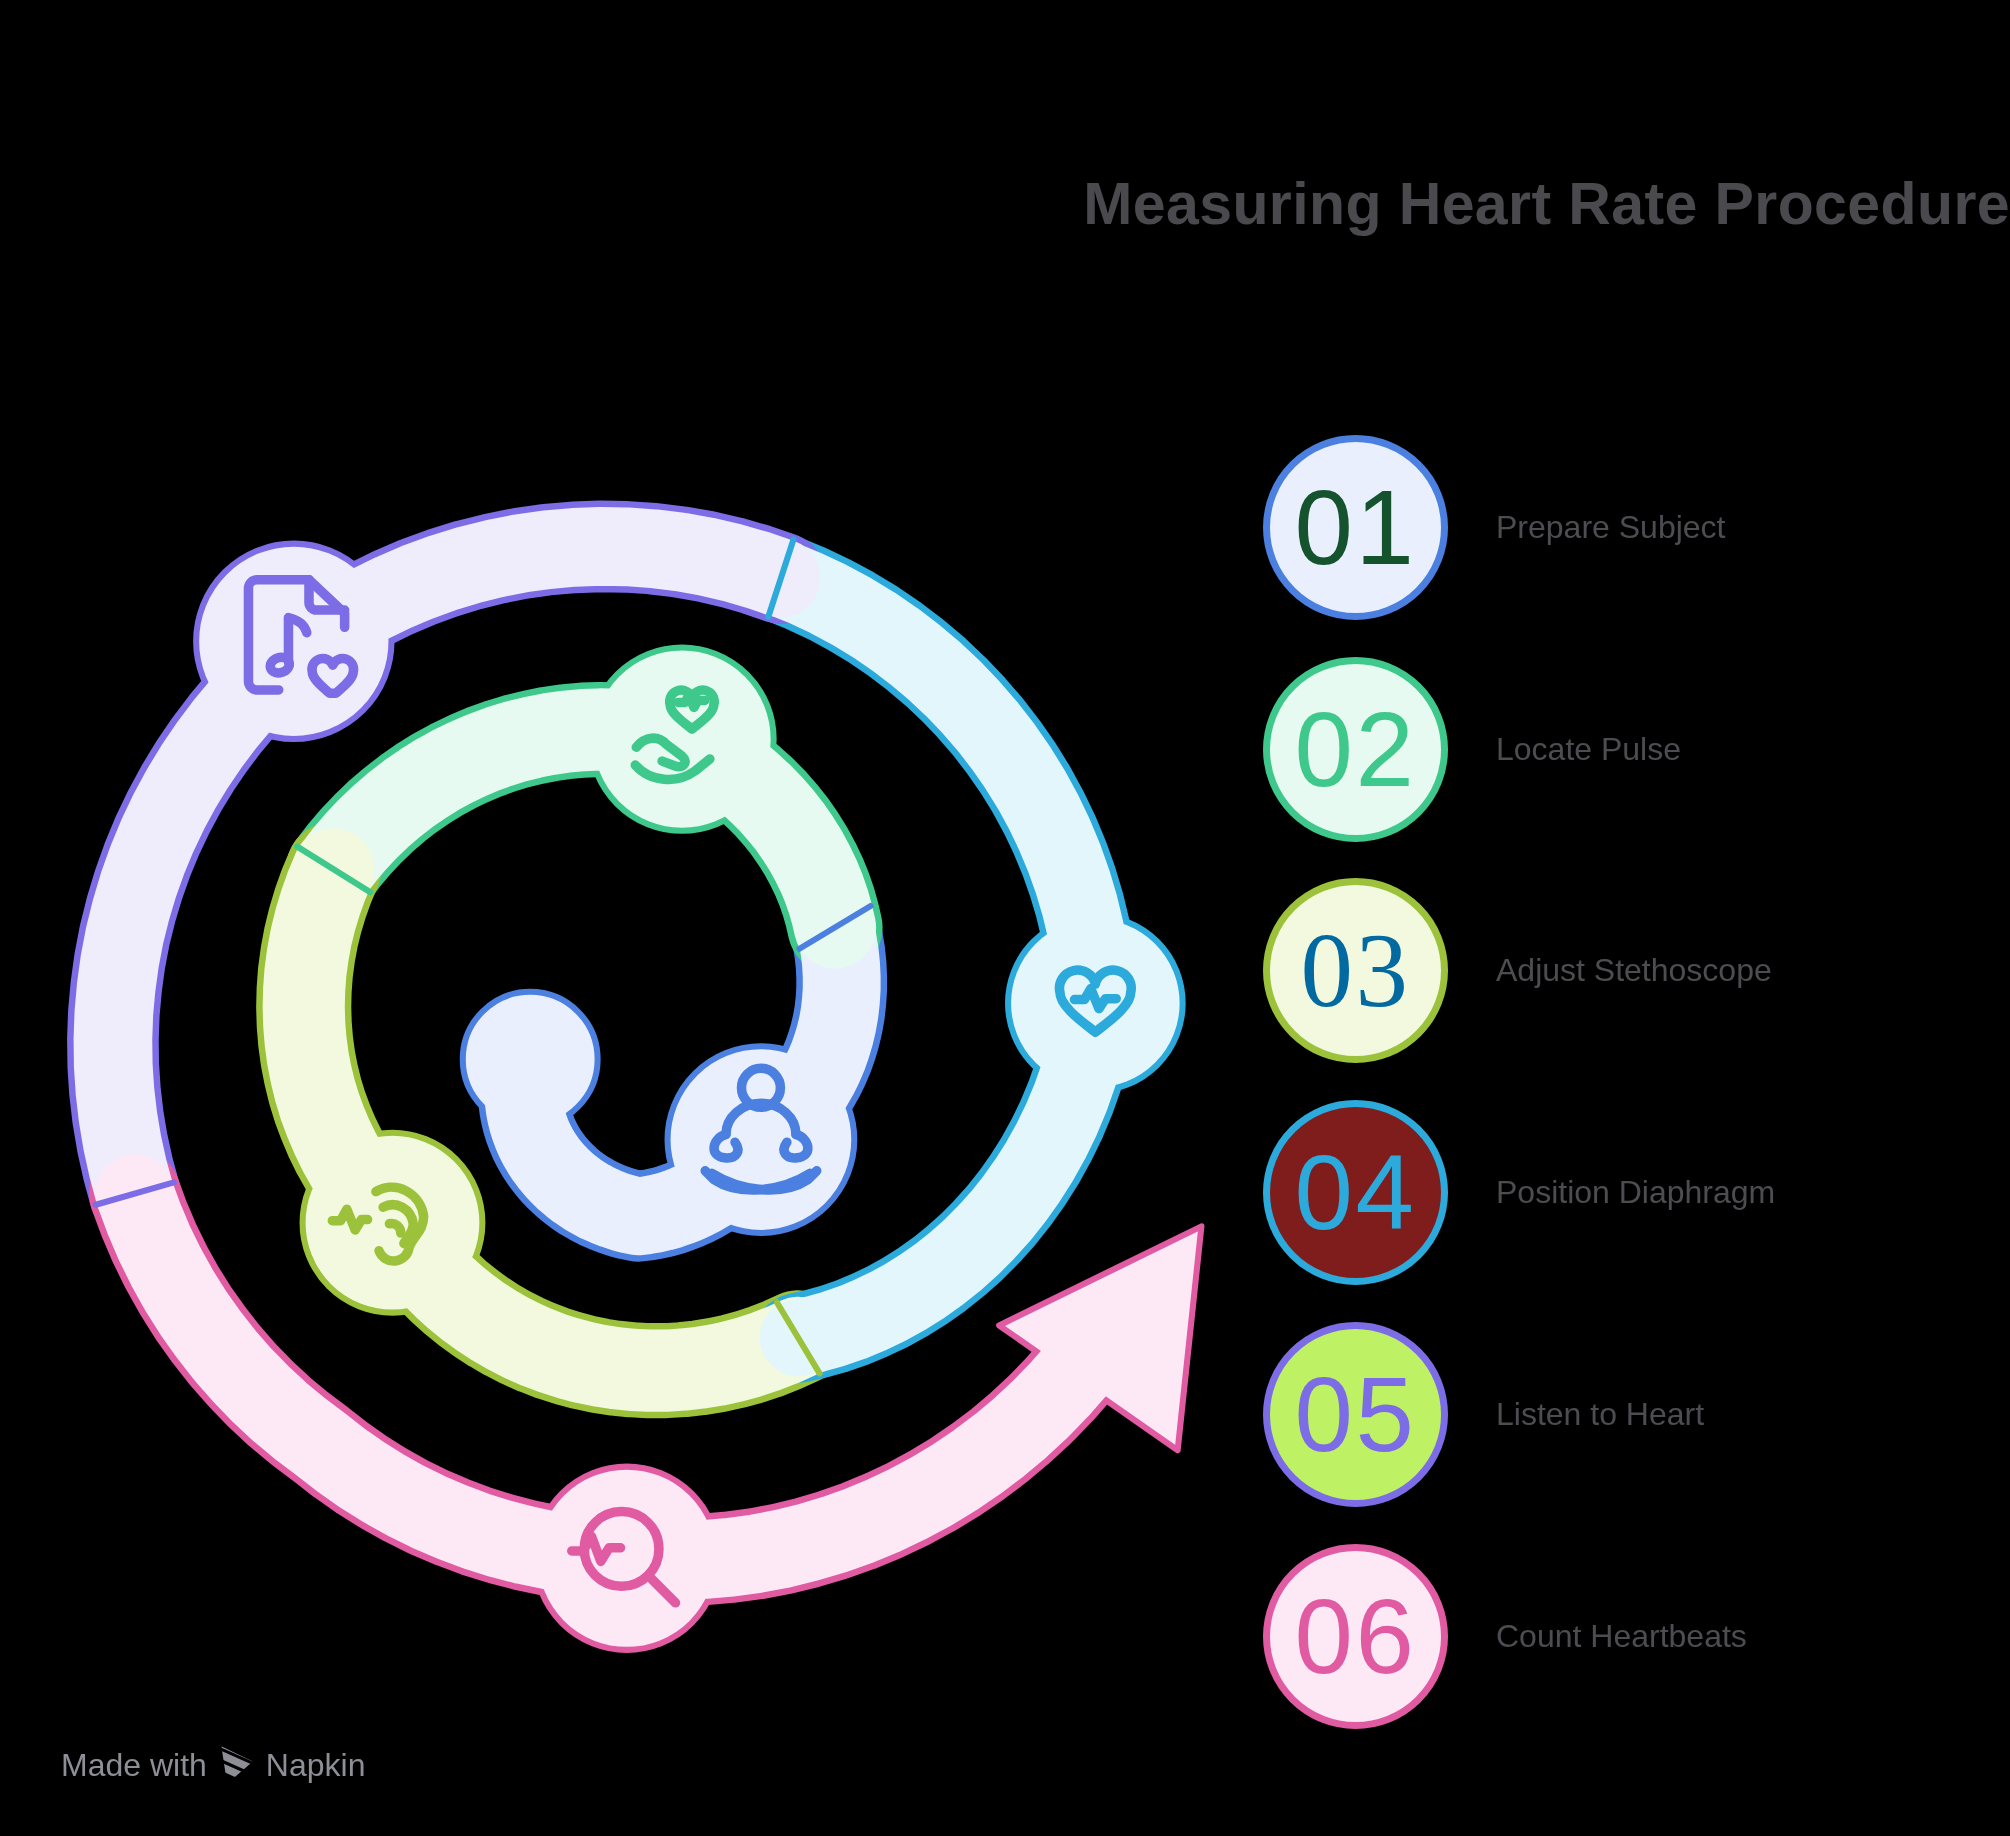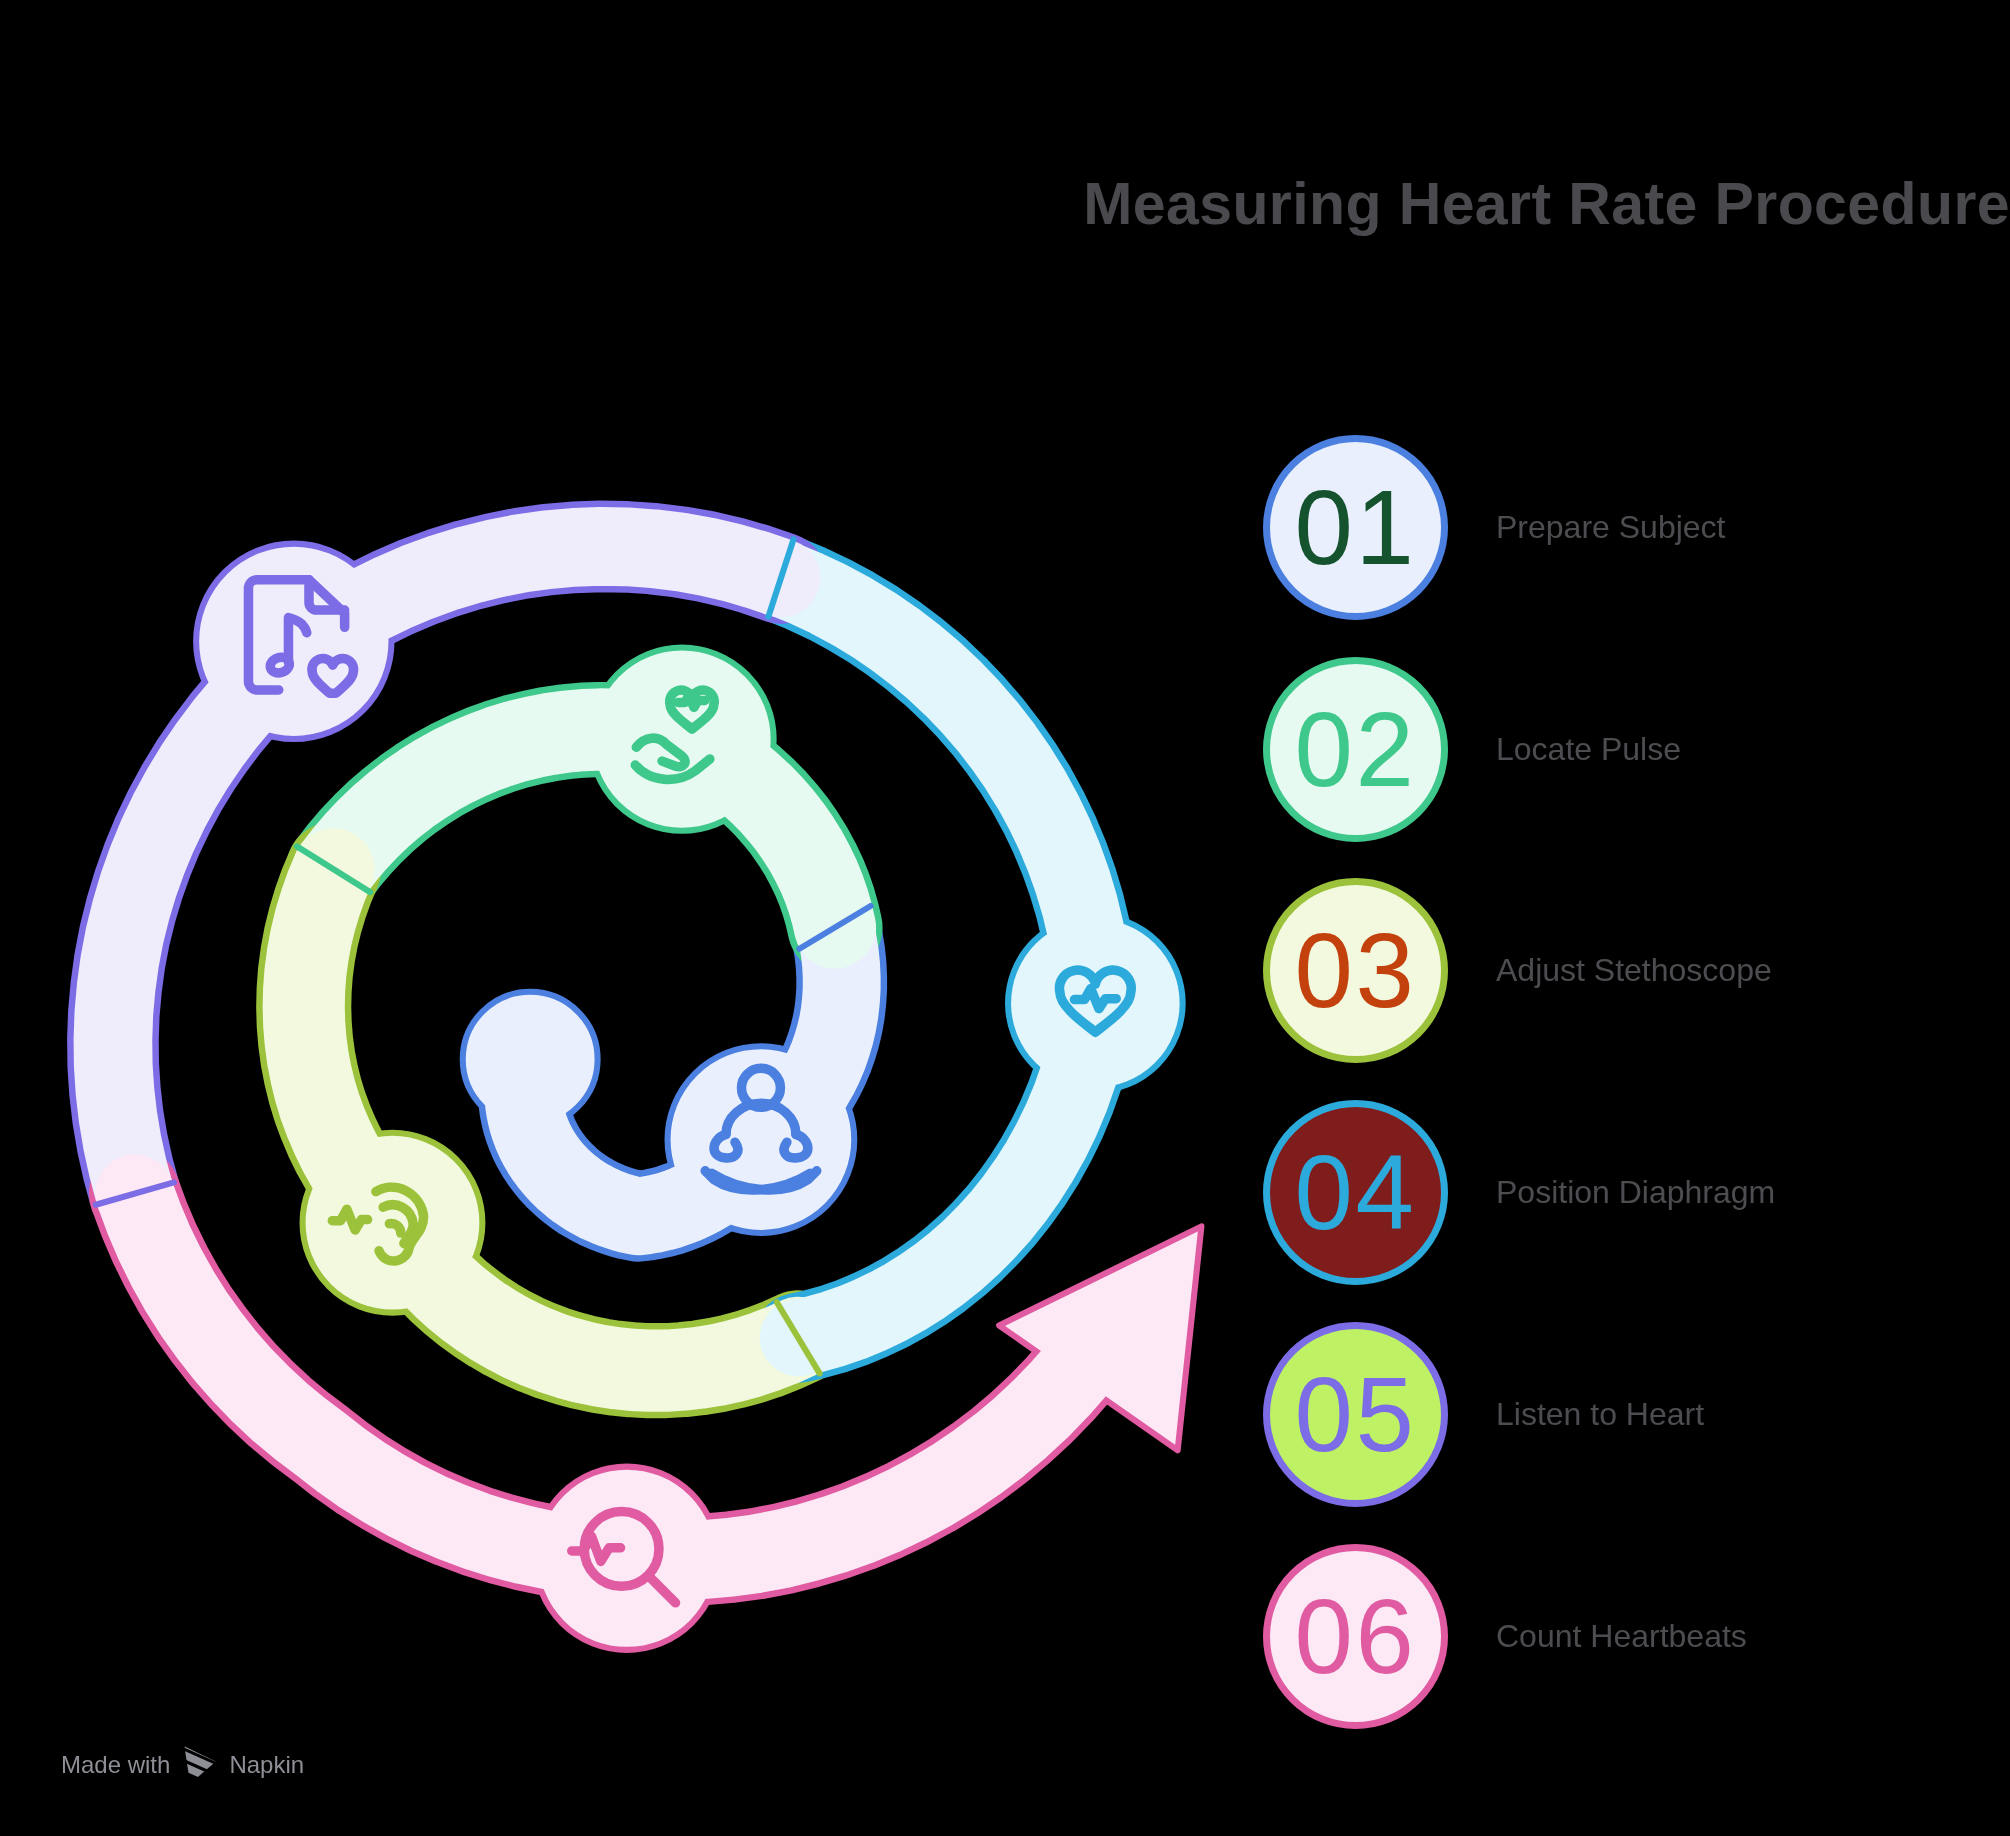--- a/index.html
+++ b/index.html
@@ -7,21 +7,21 @@
           font-family:"Liberation Sans",sans-serif;}
   .title{position:absolute;top:130px;left:0;width:100%;box-sizing:border-box;padding-left:45px;
          text-align:right;font-size:59px;font-weight:700;letter-spacing:0.4px;}
   #spiral{position:absolute;left:0;top:0;width:2010px;height:1837px;}
   .row{position:absolute;left:1263px;height:185px;display:flex;align-items:center;gap:48px;}
   .badge{width:185px;height:185px;box-sizing:border-box;border-radius:50%;border:7.8px solid;
          display:flex;align-items:center;justify-content:center;
          font-size:105px;font-weight:300;letter-spacing:2.6px;line-height:1;}
   .lbl{font-size:32px;font-weight:400;white-space:nowrap;}
   .watermark{position:absolute;left:61px;top:1745px;display:flex;align-items:center;gap:12px;
-             font-size:24px;font-weight:400;}
+             font-size:32px;font-weight:400;}
   .wm-logo{width:35px;height:40px;flex:0 0 auto;}
 </style>
 </head>
 <body>
 
 <div class="canvas" style="background: rgb(0, 0, 0);">
 
   <h1 class="title" style="color: rgb(74, 74, 78);">Measuring Heart Rate Procedure</h1>
 
   <svg id="spiral" viewBox="0 0 2325 2124" xmlns="http://www.w3.org/2000/svg">
@@ -92,21 +92,21 @@
   <div id="steps">
       <div class="row" style="top: 435px;">
         <div class="badge" style="border-color: rgb(75, 128, 225); color: #14532d; background: rgb(233, 239, 252);">01</div>
         <div class="lbl" style="color: rgb(77, 77, 81);">Prepare Subject</div>
       </div>
       <div class="row" style="top: 657px;">
         <div class="badge" style="border-color: rgb(63, 200, 139); color: rgb(63, 200, 139); background: rgb(231, 250, 241);">02</div>
         <div class="lbl" style="color: rgb(77, 77, 81);">Locate Pulse</div>
       </div>
       <div class="row" style="top: 878px;">
-        <div class="badge" style="border-color: rgb(156, 194, 59); color: #c2410c; background: rgb(243, 249, 222);">03</div>
+        <div class="badge" style="border-color: rgb(156, 194, 59); color: #0369a1; background: rgb(243, 249, 222); font-family: Liberation Serif, serif;">03</div>
         <div class="lbl" style="color: rgb(77, 77, 81);">Adjust Stethoscope</div>
       </div>
       <div class="row" style="top: 1100px;">
         <div class="badge" style="border-color: rgb(44, 170, 219); color: rgb(44, 170, 219); background: #7f1d1d;">04</div>
         <div class="lbl" style="color: rgb(77, 77, 81);">Position Diaphragm</div>
       </div>
       <div class="row" style="top: 1322px;">
         <div class="badge" style="border-color: rgb(124, 108, 230); color: rgb(124, 108, 230); background: #bef264;">05</div>
         <div class="lbl" style="color: rgb(77, 77, 81);">Listen to Heart</div>
       </div>

